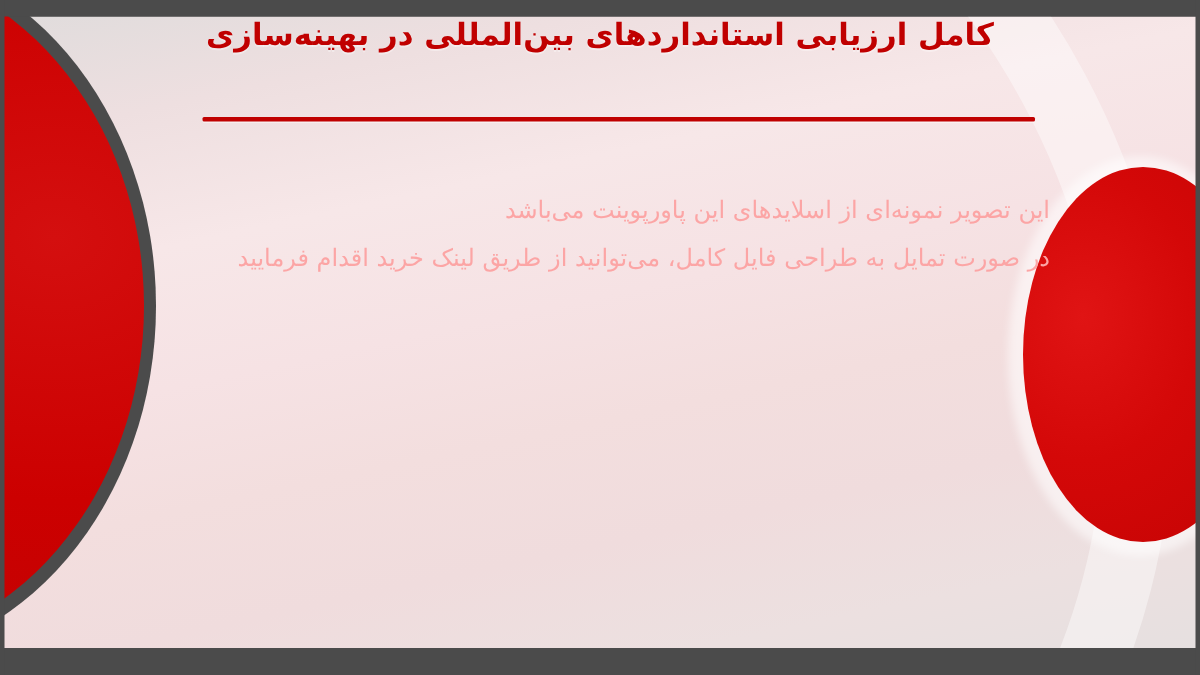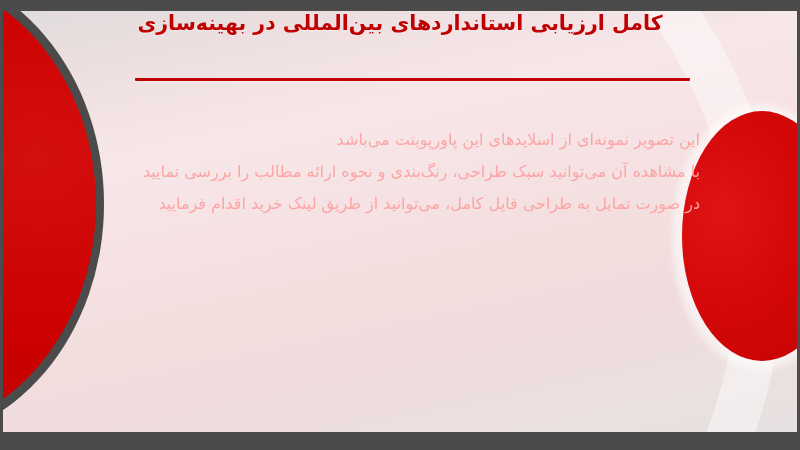--- a/index.html
+++ b/index.html
@@ -214,21 +214,20 @@
   <div class="left-blob-stroke"></div>
   <div class="left-blob"></div>
 
   <div class="title-block">
     <div class="title-line">کامل ارزیابی استانداردهای بین‌المللی در بهینه‌سازی</div>
   </div>
   <div class="title-rule"></div>
 
   <div class="body-block">
     <div class="body-line">این تصویر نمونه‌ای از اسلایدهای این پاورپوینت می‌باشد</div>
-    <div class="body-line">با مشاهده آن می‌توانید سبک طراحی، رنگ‌بندی و نحوه ارائه مطالب را بررسی نمایید</div>
     <div class="body-line">در صورت تمایل به طراحی فایل کامل، می‌توانید از طریق لینک خرید اقدام فرمایید</div>
   </div>
 
   <div class="frame-top"></div>
   <div class="frame-bottom"></div>
   <div class="frame-left"></div>
   <div class="frame-right"></div>
 
 </div>
 

